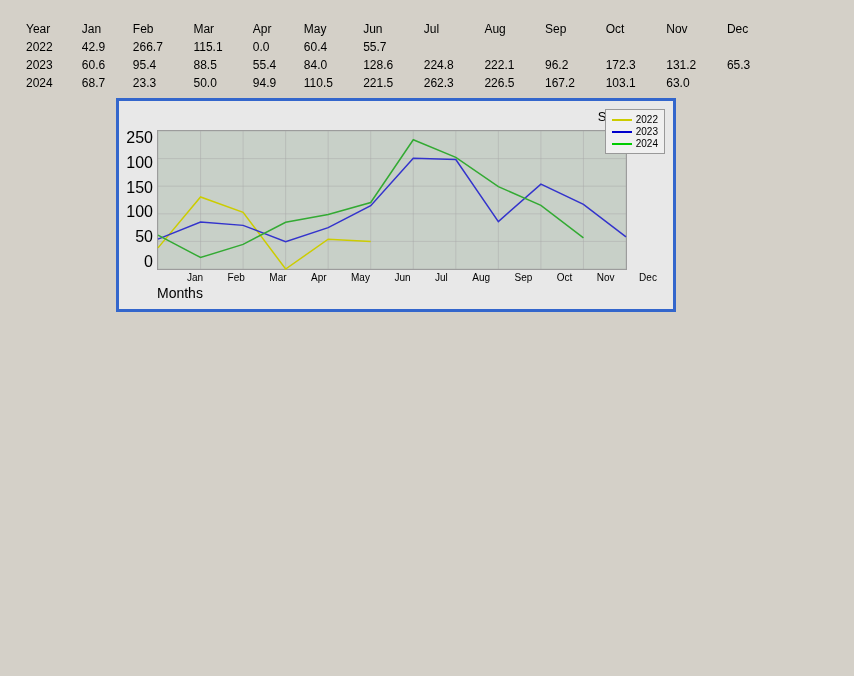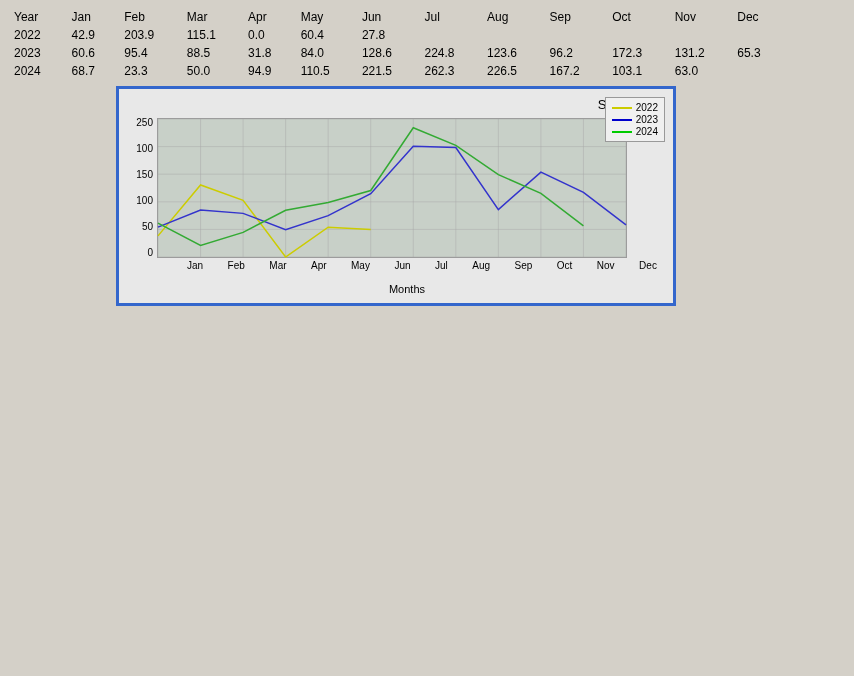--- a/index.html
+++ b/index.html
@@ -6,21 +6,21 @@
     body {
       background: #d4d0c8;
       font-family: Arial, sans-serif;
       font-size: 12px;
       color: #000;
     }
     .page {
       width: 792px;
       min-height: 676px;
       background: #d4d0c8;
-      padding: 8px;
+      padding: 20px;
     }
     
     .data-table {
       width: 100%;
       border-collapse: collapse;
       margin-bottom: 6px;
     }
     .data-table td {
       padding: 2px 6px;
       white-space: nowrap;
@@ -51,38 +51,37 @@
       border: 1px solid #999;
     }
     .y-axis {
       width: 30px;
       position: relative;
       display: flex;
       flex-direction: column;
       justify-content: space-between;
       align-items: flex-end;
       padding-right: 4px;
-      font-size: 10px;
+      font-size: 16px;
       height: 140px;
     }
     .y-label {
       line-height: 1;
     }
     .x-axis {
       display: flex;
       justify-content: space-between;
       margin-left: 30px;
       width: 470px;
       font-size: 10px;
       margin-top: 2px;
     }
     .x-months-label {
-      text-align: center;
-      font-size: 11px;
-      margin-top: 12px;
+      font-size: 14px;
+      margin-top: 2px;
     }
     .legend {
       position: absolute;
       right: 8px;
       top: 8px;
       background: #f0f0f0;
       border: 1px solid #999;
       padding: 3px 6px;
       font-size: 10px;
     }
@@ -125,42 +124,42 @@
         <td>Sep</td>
         <td>Oct</td>
         <td>Nov</td>
         <td>Dec</td>
       </tr>
     </thead>
     <tbody id="table-body">
         <tr>
           <td>2022</td>
           <td>42.9</td>
-          <td>203.9</td>
+          <td>266.7</td>
           <td>115.1</td>
           <td>0.0</td>
           <td>60.4</td>
-          <td>27.8</td>
+          <td>55.7</td>
           <td></td>
           <td></td>
           <td></td>
           <td></td>
           <td></td>
           <td></td>
         </tr>
         <tr>
           <td>2023</td>
           <td>60.6</td>
           <td>95.4</td>
           <td>88.5</td>
-          <td>31.8</td>
+          <td>55.4</td>
           <td>84.0</td>
           <td>128.6</td>
           <td>224.8</td>
-          <td>123.6</td>
+          <td>222.1</td>
           <td>96.2</td>
           <td>172.3</td>
           <td>131.2</td>
           <td>65.3</td>
         </tr>
         <tr>
           <td>2024</td>
           <td>68.7</td>
           <td>23.3</td>
           <td>50.0</td>

